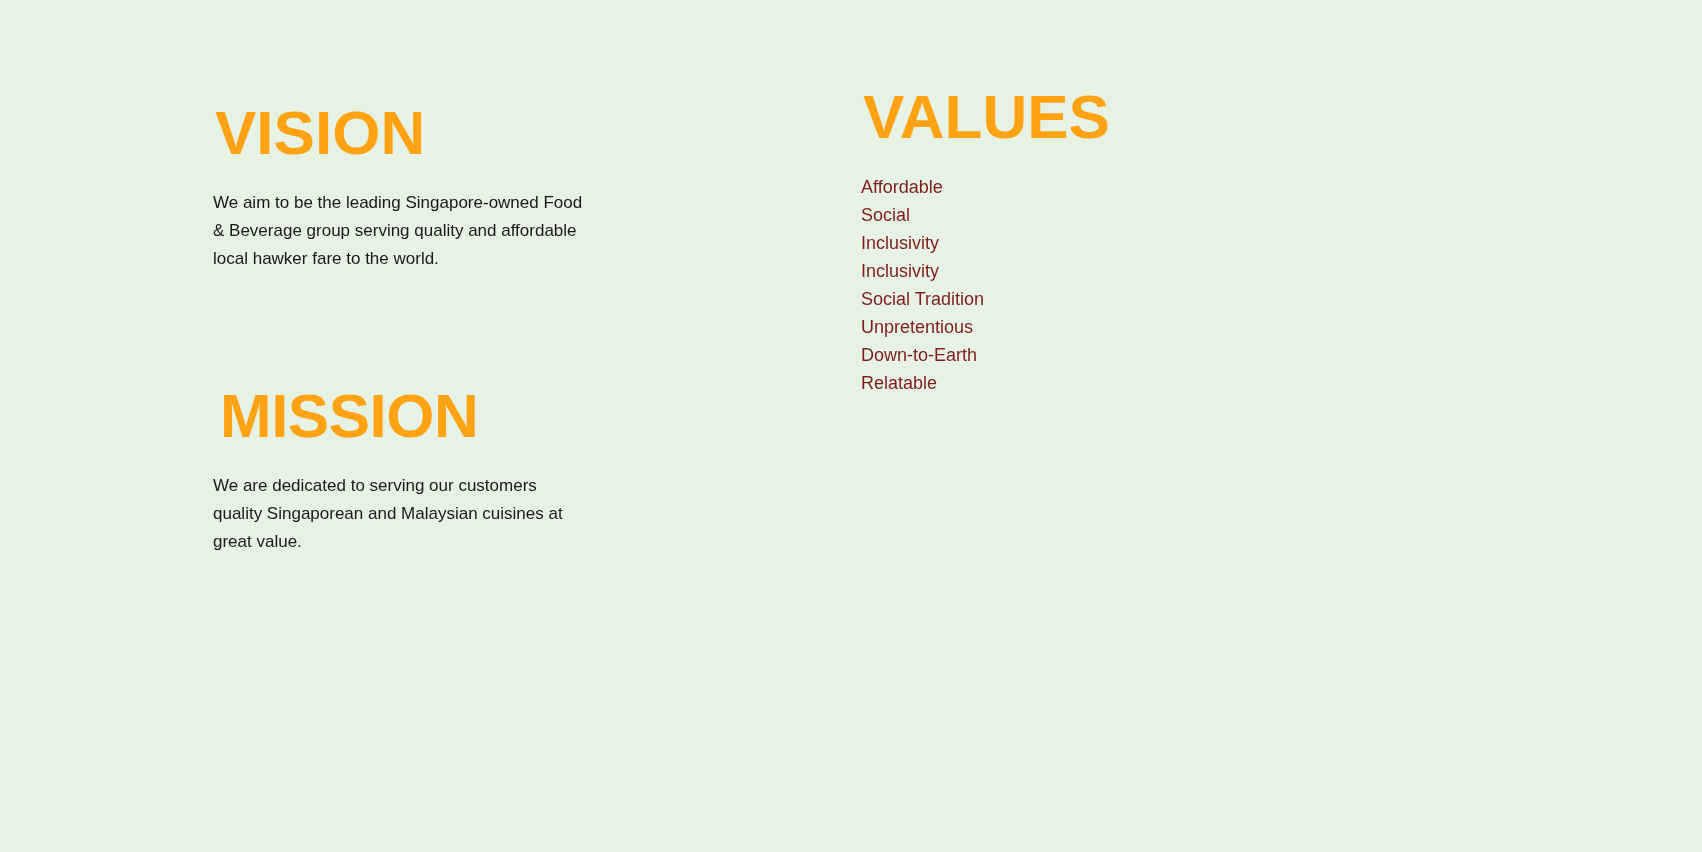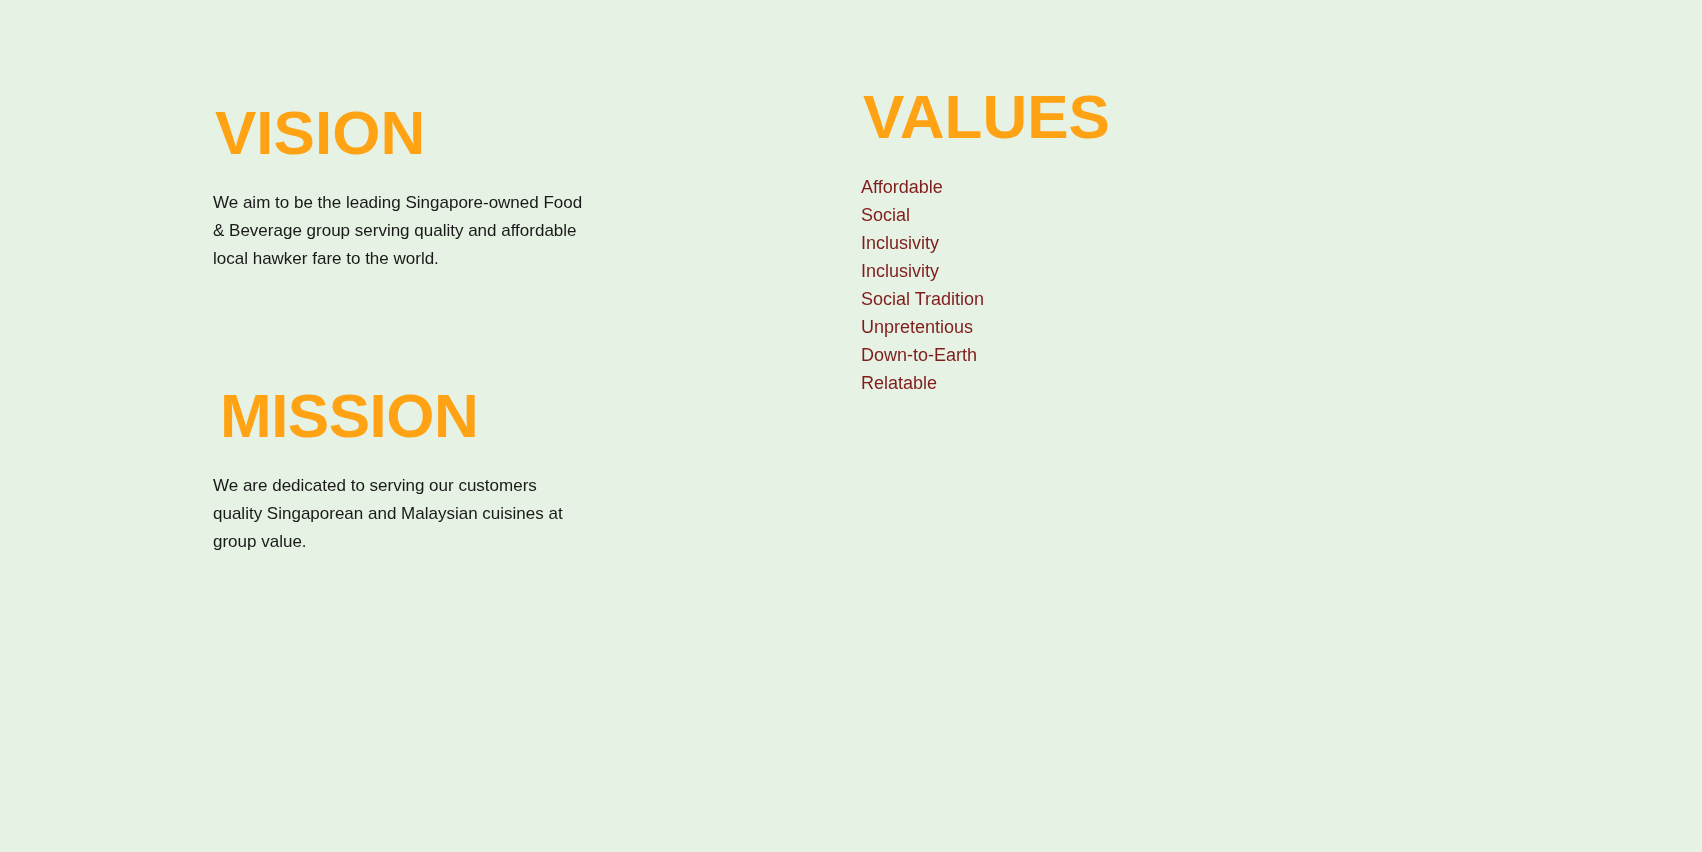--- a/index.html
+++ b/index.html
@@ -114,21 +114,21 @@
         <h1 class="heading">VISION</h1>
         <p class="body-text">We aim to be the leading Singapore-owned Food
 &amp; Beverage group serving quality and affordable
 local hawker fare to the world.</p>
       </section>
 
       <section class="block-mission">
         <h1 class="heading">MISSION</h1>
         <p class="body-text">We are dedicated to serving our customers
 quality Singaporean and Malaysian cuisines at
-group value.</p>
+great value.</p>
       </section>
 
     </div>
 
     <div class="col-right">
 
       <section class="block-values">
         <h1 class="heading">VALUES</h1>
         <ul class="values-list">
           <li>Affordable</li>

